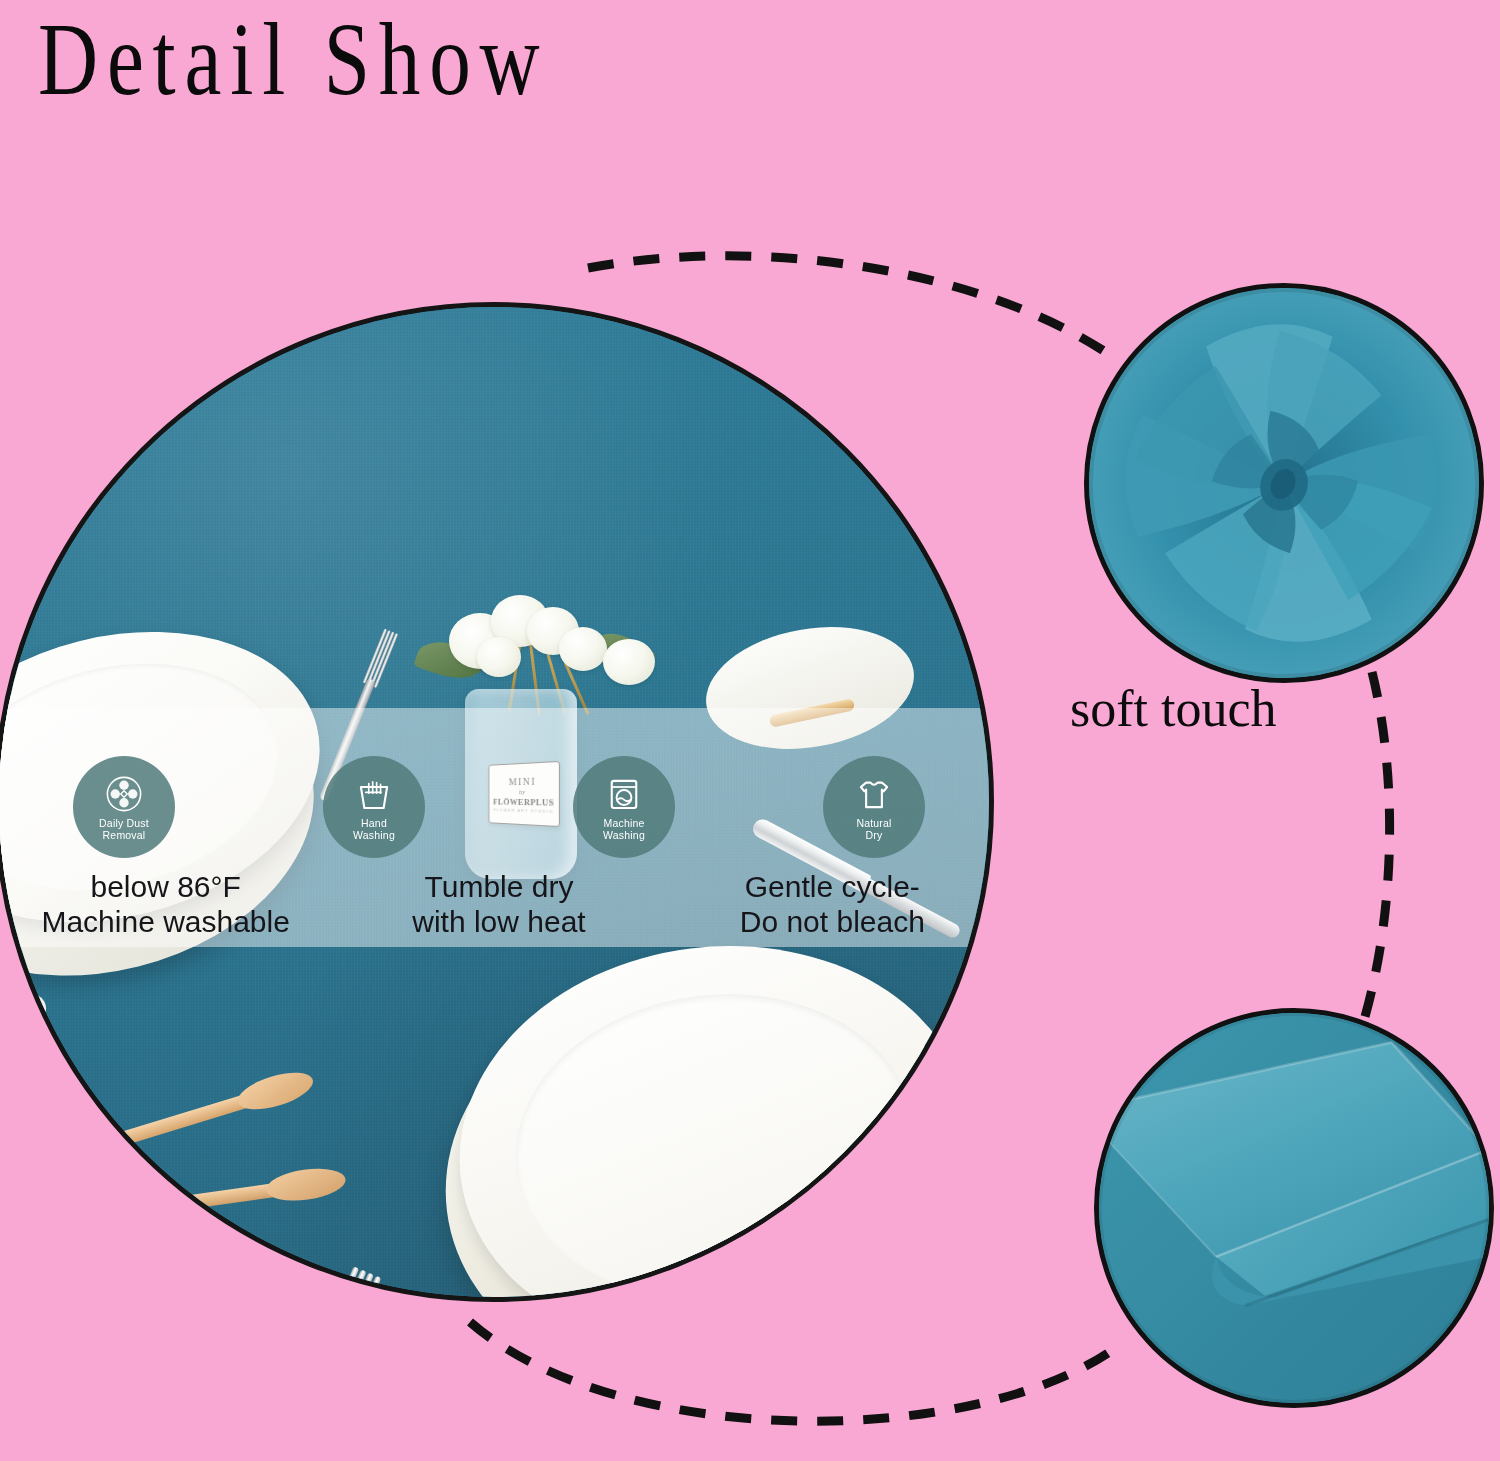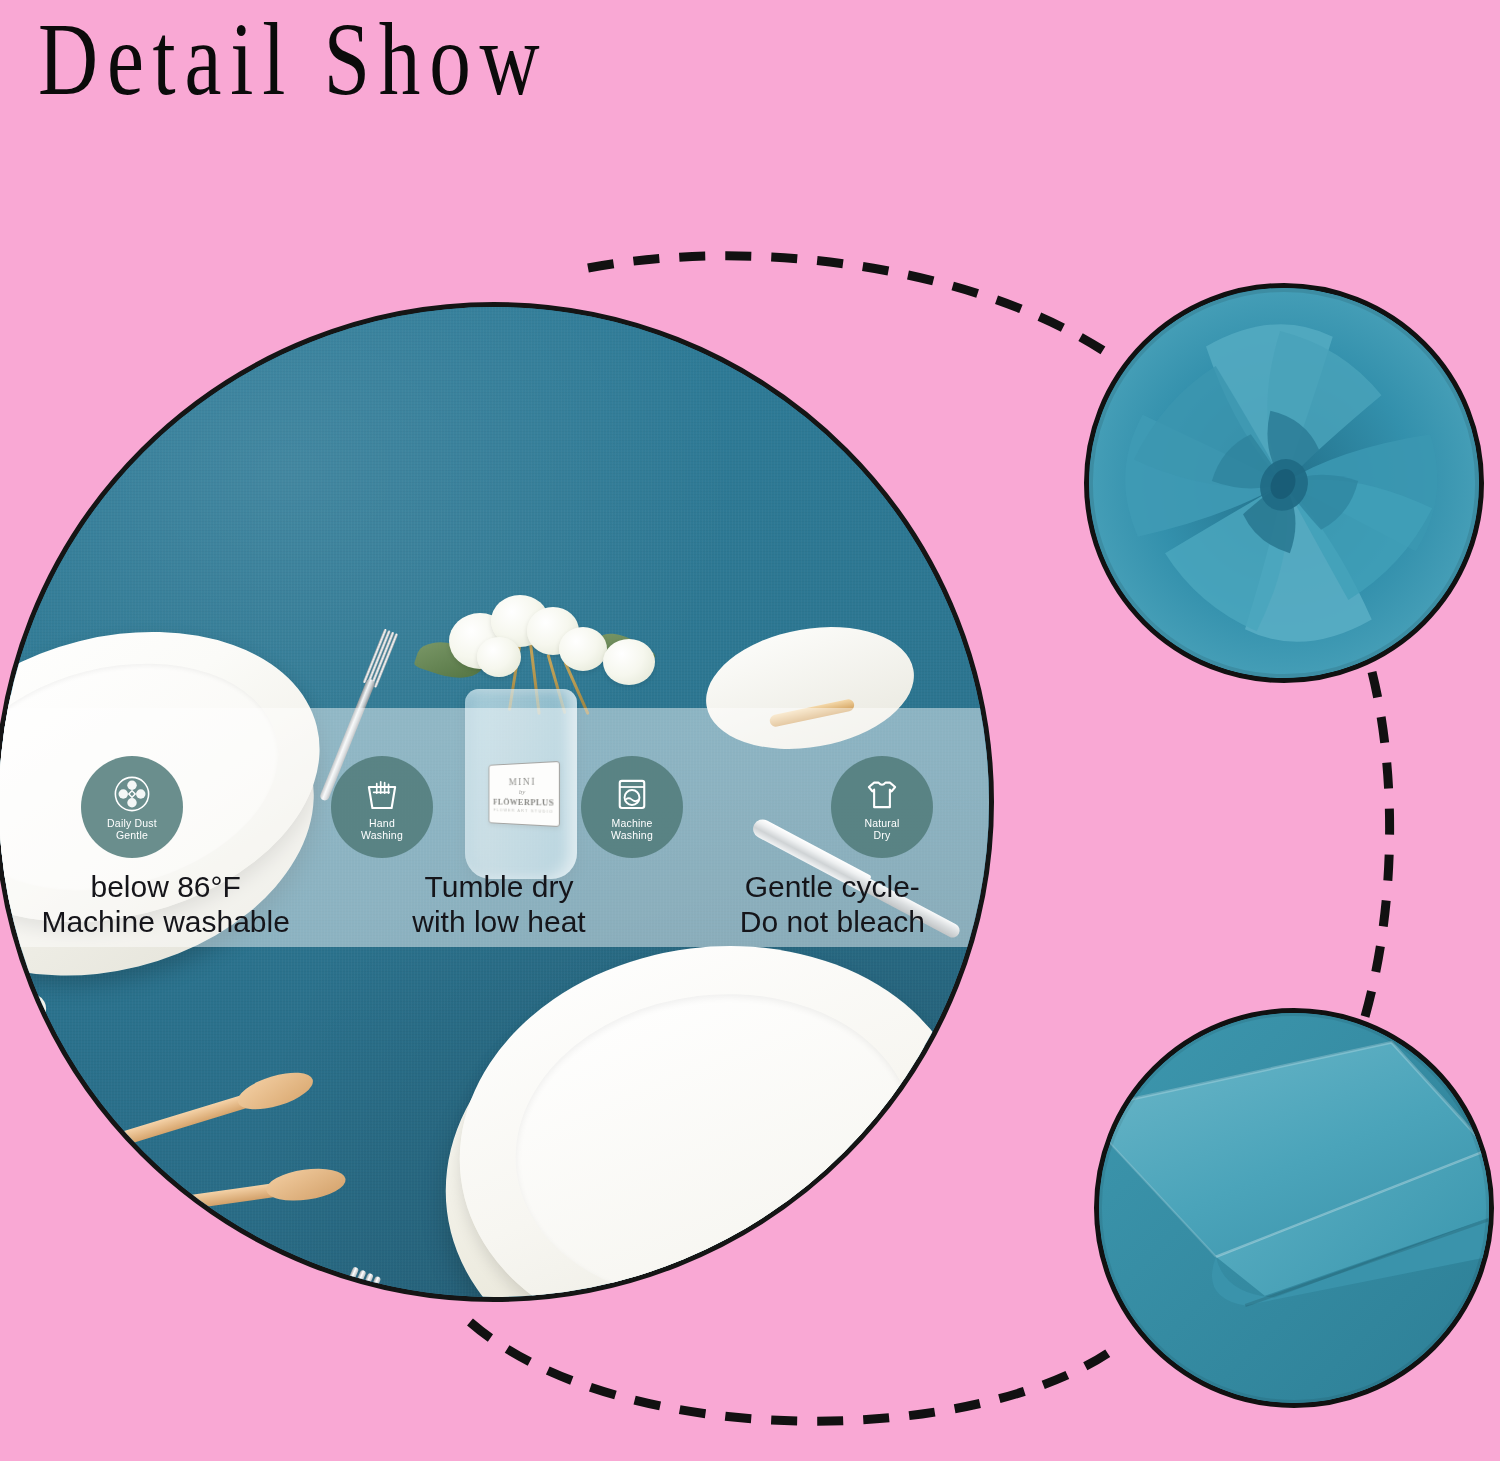--- a/index.html
+++ b/index.html
@@ -365,21 +365,21 @@
   .band {
     position: absolute;
     left: 0;
     top: 401px;   
     width: 100%;
     height: 239px;
     background: rgba(255,255,255,0.46);
   }
   .badge-row {
     position: absolute;
-    left: 8px;
+    left: 0;
     top: 449px;
     width: 1000px;
     height: 110px;
     display: flex;
   }
   .badge-cell {
     flex: 1;
     display: flex;
     justify-content: center;
   }
@@ -557,21 +557,21 @@
             <svg class="glyph" viewBox="0 0 48 48">
               <circle cx="24" cy="24" r="19" fill="none" stroke="#ffffff" stroke-width="1.8"></circle>
               <circle cx="24" cy="14" r="5.4" fill="#ffffff" opacity="0.93"></circle>
               <circle cx="34" cy="24" r="5.4" fill="#ffffff" opacity="0.93"></circle>
               <circle cx="24" cy="34" r="5.4" fill="#ffffff" opacity="0.93"></circle>
               <circle cx="14" cy="24" r="5.4" fill="#ffffff" opacity="0.93"></circle>
               <rect x="21.4" y="21.4" width="5.2" height="5.2" fill="none" stroke="#ffffff" stroke-width="1.6" transform="rotate(45 24 24)"></rect>
             </svg>
             <div class="cap">
               <span>Daily Dust</span><br>
-              <span>Gentle</span>
+              <span>Removal</span>
             </div>
           </div>
         </div>
 
         <div class="badge-cell">
           <div class="badge">
             <svg class="glyph" viewBox="0 0 48 48">
               <path d="M9 16 L39 16 L35 40 L13 40 Z" fill="none" stroke="#ffffff" stroke-width="2.4" stroke-linejoin="round"></path>
               <path d="M18 12 L18 23 M22.5 10 L22.5 23 M27 11 L27 23 M31.5 13 L31.5 23" stroke="#ffffff" stroke-width="1.9" stroke-linecap="round"></path>
               <path d="M14.5 22 L32 22" stroke="#ffffff" stroke-width="2" stroke-linecap="round"></path>
@@ -683,14 +683,15 @@
       <path d="M120 250 L400 140 L400 210 L170 290 Z" fill="url(#fflap)"></path>
       <path d="M120 250 Q 128 288 180 292 L400 210 L400 250 L150 300 Q 104 292 120 250 Z" fill="#3a93ab"></path>
       <path d="M-20 100 L300 30 L400 140" fill="none" stroke="rgba(255,255,255,0.22)" stroke-width="3"></path>
       <path d="M120 250 L400 140" fill="none" stroke="rgba(255,255,255,0.30)" stroke-width="2.5"></path>
       <path d="M150 300 L400 212" fill="none" stroke="rgba(0,0,0,0.12)" stroke-width="3"></path>
       <path d="M-20 100 L120 250" fill="none" stroke="rgba(255,255,255,0.18)" stroke-width="2"></path>
       <circle cx="200" cy="200" r="200" fill="none" stroke="rgba(0,0,0,0.08)" stroke-width="6"></circle>
     </svg>
   </div>
 
+  <div class="right-label" id="label-soft">soft touch</div>
 
 </div>
 
 </body></html>

